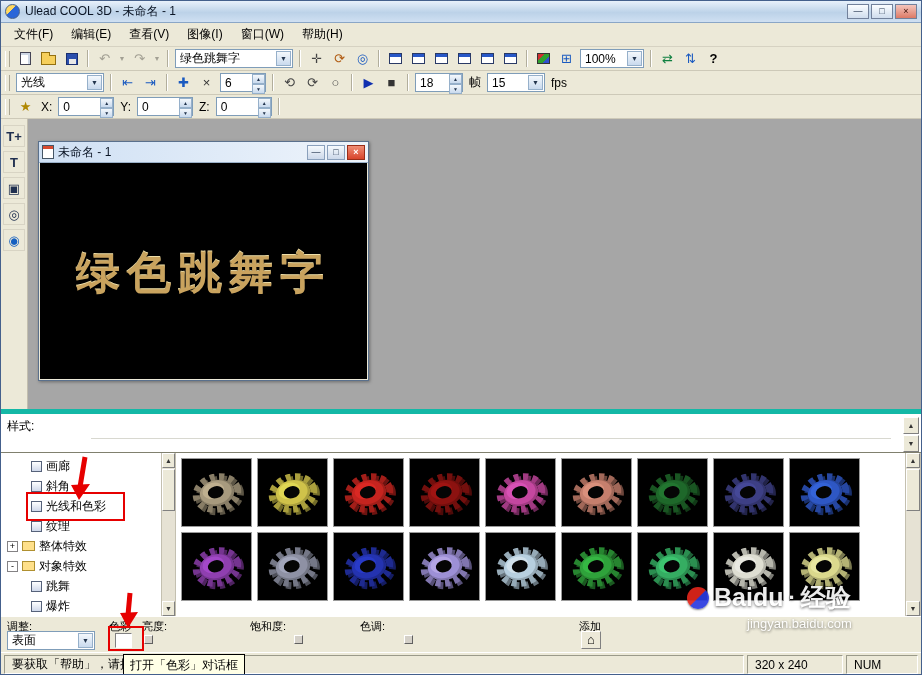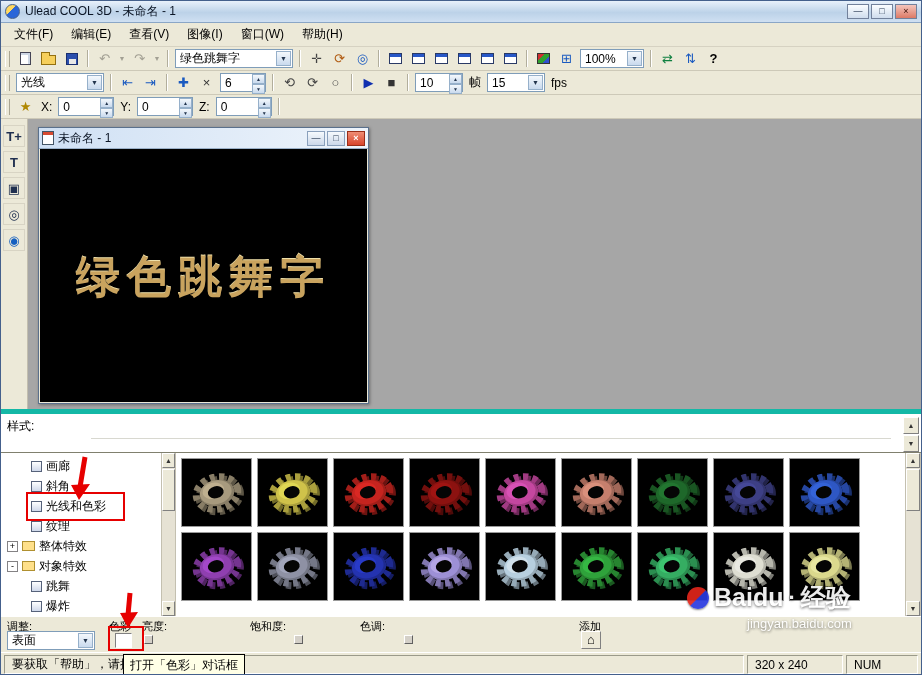--- a/index.html
+++ b/index.html
@@ -39,21 +39,21 @@
   .i-save{width:12px;height:12px;background:#2b4fae;border:1px solid #1a2f70;position:relative}
   .i-save::after{content:"";position:absolute;left:2px;bottom:0;width:7px;height:5px;background:#e8e8e8}
   .i-win{width:13px;height:11px;background:#fff;border:1px solid #2a3a66;box-shadow:inset 0 3px 0 #2858c8}
   .i-render{width:13px;height:11px;border:1px solid #333;background:linear-gradient(135deg,#d03030 0 33%,#2fa030 33% 66%,#3050d0 66%)}
 
   
   .main{height:290px;display:flex}
   .sidebar{width:27px;background:#ece9d8;border-right:1px solid #c2beae;padding-top:6px;display:flex;flex-direction:column;align-items:center;gap:4px}
   .side-btn{width:22px;height:22px;display:flex;align-items:center;justify-content:center;font-size:13px;font-weight:bold;border:1px solid #d8d4c4;background:#ece9d8;cursor:default}
   .workspace{flex:1;position:relative;background:#a6a6a6;overflow:hidden}
-  .child{position:absolute;left:10px;top:8px;width:331px;height:277px;background:#ece9d8;border:1px solid #5a708c;box-shadow:1px 1px 3px rgba(0,0,0,.35)}
+  .child{position:absolute;left:10px;top:22px;width:331px;height:240px;background:#ece9d8;border:1px solid #5a708c;box-shadow:1px 1px 3px rgba(0,0,0,.35)}
   .child-title{height:21px;display:flex;align-items:center;background:linear-gradient(90deg,#cfe0f4,#eef4fb);padding:0 3px;border-bottom:1px solid #9ab0c8}
   .doc-icon{width:12px;height:14px;background:#fff;border:1px solid #456;box-shadow:inset 0 3px 0 #d84a30;margin-right:4px;flex:none}
   .child-title-text{flex:1;font-size:12px;color:#0c1626;white-space:nowrap}
   .child-btns{display:flex;gap:2px}
   .cbtn{width:18px;height:15px;border:1px solid #8aa0bc;background:linear-gradient(#f6fafd,#ccd8ea);font-size:9px;line-height:13px;text-align:center;color:#23354e}
   .cbtn.closex{background:linear-gradient(#ef8d75,#d8452c);border-color:#992d18;color:#fff;font-weight:bold}
   .canvas{position:absolute;left:1px;right:1px;top:21px;bottom:1px;background:#000;display:flex;align-items:center;justify-content:center;overflow:hidden}
   .canvas-text{font-family:"Liberation Serif","DejaVu Serif",serif;font-size:44px;font-weight:bold;letter-spacing:7px;color:#c9a35e;text-shadow:0 2px 2px #000,0 -1px 0 #efdfa8;white-space:nowrap;transform:translateY(2px)}
 
   
@@ -206,21 +206,21 @@
       </span>
       <span class="sep"></span>
       <span class="tbtn" style="color: rgb(68, 68, 68);">⟲</span>
       <span class="tbtn" style="color: rgb(68, 68, 68);">⟳</span>
       <span class="tbtn" style="color: rgb(68, 68, 68);">○</span>
       <span class="sep"></span>
       <span class="tbtn" style="color: rgb(16, 48, 176);">▶</span>
       <span class="tbtn" style="color: rgb(51, 51, 51);">■</span>
       <span class="sep"></span>
       <span class="spinner" style="width: 48px;">
-        <span class="sval">10</span>
+        <span class="sval">18</span>
         <span class="spin-btns">
           <span>▲</span>
           <span>▼</span>
         </span>
       </span>
       <span class="tlabel">帧</span>
       <span class="combo" style="width: 58px;">
         <span class="cval">15</span>
         <span class="dd">▼</span>
       </span>

